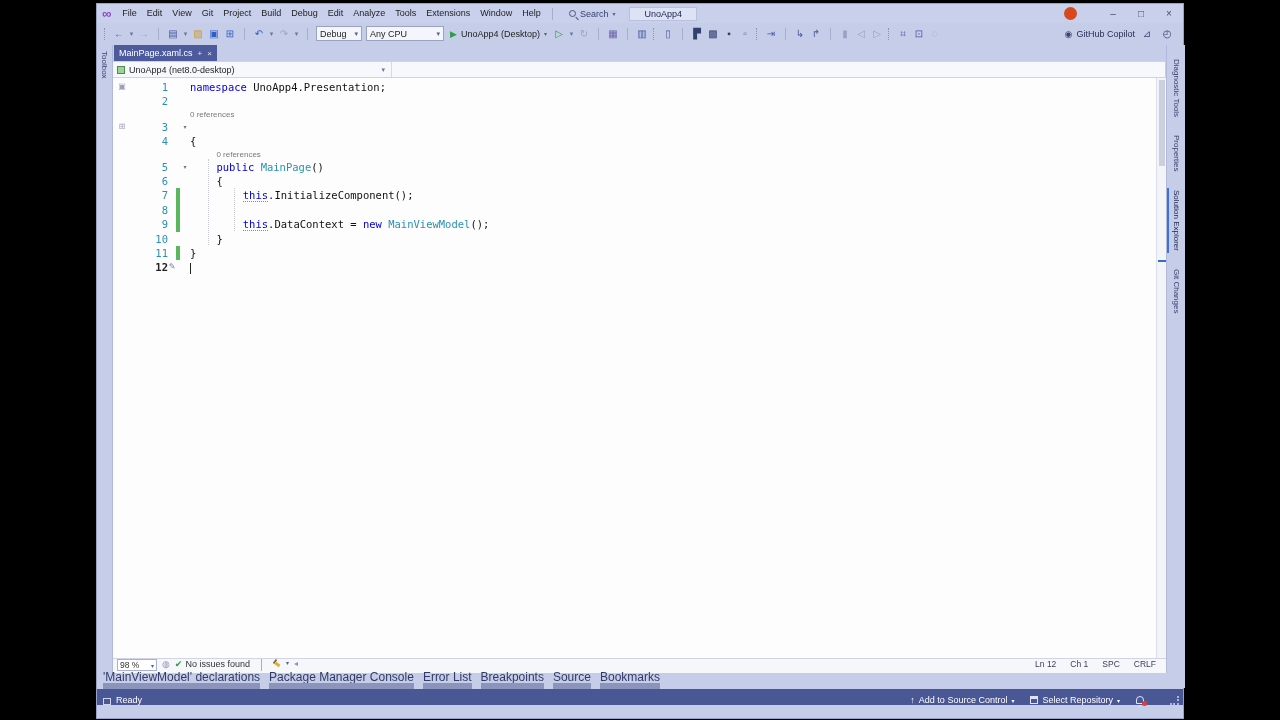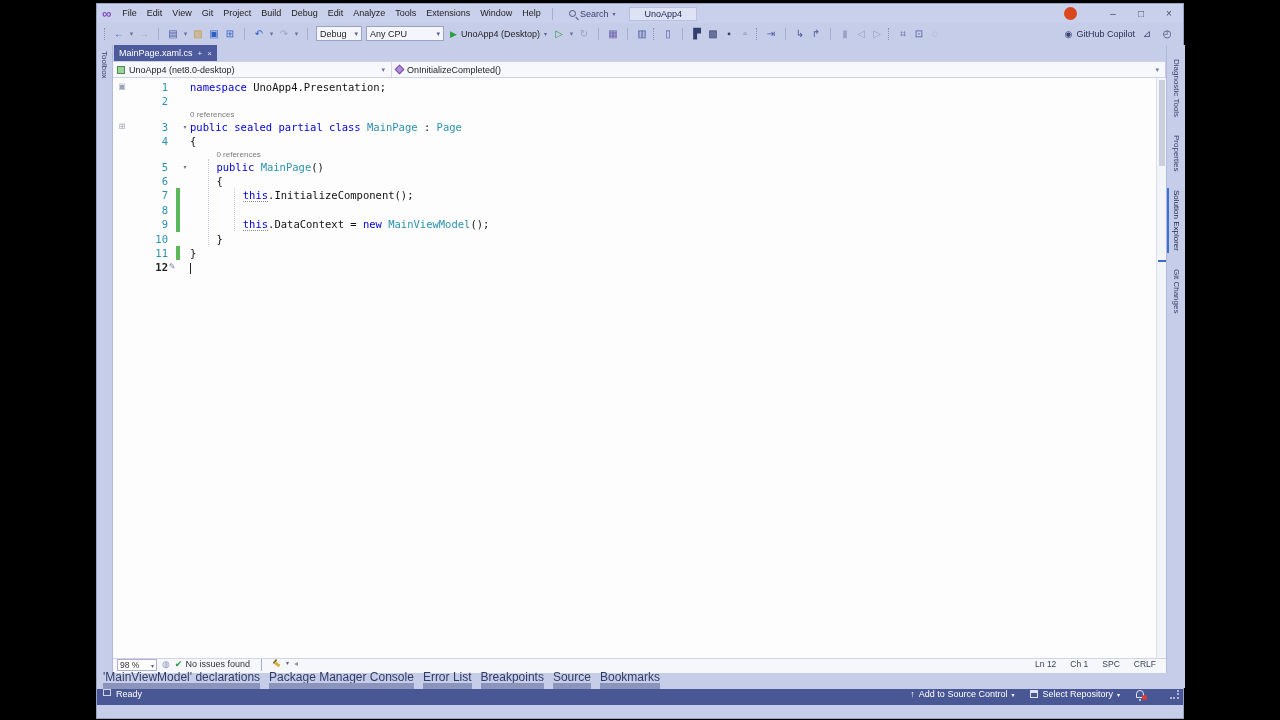--- a/index.html
+++ b/index.html
@@ -110,21 +110,21 @@
 
   
   .bottabs { position:absolute; left:0; top:669px; width:100%; height:16px; background:#c6cde8;
              display:flex; gap:9px; padding-left:6px; }
   .btab { display:flex; flex-direction:column; }
   .btab-label { font-size:12px; color:#313c66; line-height:9px; }
   .btab-bar { height:6px; background:#8b95bb; margin-top:1px; }
 
   
   .statusbar { position:absolute; left:0; top:685px; width:100%; height:16px; background:#4a5795;
-               color:#fff; display:flex; align-items:flex-start; font-size:9px; padding:0 4px; }
+               color:#fff; display:flex; align-items:flex-end; font-size:9px; padding:0 4px; }
   .i-winbox { width:8px; height:7px; border:1px solid #cfd4ee; margin:0 5px 0 2px; }
   .sb-right { margin-left:auto; display:flex; align-items:center; gap:16px; }
   .sb-item { display:flex; align-items:center; gap:4px; }
   .sb-caret { font-size:6px; }
   .i-repo { width:8px; height:8px; border:1px solid #dfe3fa; border-top-width:3px; }
   .i-bell { width:8px; height:8px; border:1px solid #dfe3fa; border-radius:50% 50% 0 0; position:relative; }
   .i-bell::after { content:""; position:absolute; left:2px; top:8px; width:2px; height:2px; background:#dfe3fa; border-radius:50%; }
   .ndot { position:absolute; width:5px; height:5px; background:#e03c31; border-radius:50%; right:-3px; bottom:-2px; }
   .sb-grip { width:9px; height:9px; border-right:2px dotted #aab3da; border-bottom:2px dotted #aab3da; margin-left:10px; }
 </style>
@@ -247,34 +247,29 @@
       <span class="ticon">×</span>
     </div>
   </div>
 
   <div class="breadcrumb">
     <div class="crumb" style="width:279px">
       <span class="ic-proj"></span>
       <span class="label">UnoApp4 (net8.0-desktop)</span>
       <span class="ca">▾</span>
     </div>
-    <div class="crumb" style="flex:1;border-right:none">
-      <span class="ic-method"></span>
-      <span class="label">OnInitializeCompleted()</span>
-      <span class="ca">▾</span>
-    </div>
   </div>
 
   <div class="editor">
     <div style="height:2px"></div>
     <div id="code-lines">
         <div class="row code"><span class="gmargin">▣</span><span class="lnum">1</span><span class="pslot"></span><span class="cbar"></span><span class="fold"></span><span class="codetext" style="padding-left: 0px;"><span class="tok-k">namespace </span><span class="">UnoApp4.Presentation</span><span class="">;</span></span></div>
         <div class="row code"><span class="gmargin"></span><span class="lnum">2</span><span class="pslot"></span><span class="cbar"></span><span class="fold"></span><span class="codetext" style="padding-left: 0px;"></span></div>
         <div class="row lens"><span style="display: inline-block; width: 77px;"></span><span class="lens-text">0 references</span></div>
-        <div class="row code"><span class="gmargin">⊞</span><span class="lnum">3</span><span class="pslot"></span><span class="cbar"></span><span class="fold">▾</span><span class="codetext" style="padding-left: 0px;"><span class="tok-k">public sealed partial class </span><span class="tok-t">MainPage</span><span class=""> : </span><span class="tok-t">Page</span></span></div>
+        <div class="row code"><span class="gmargin">⊞</span><span class="lnum">3</span><span class="pslot"></span><span class="cbar"></span><span class="fold">▾</span></div>
         <div class="row code"><span class="gmargin"></span><span class="lnum">4</span><span class="pslot"></span><span class="cbar"></span><span class="fold"></span><span class="codetext" style="padding-left: 0px;"><span class="">{</span></span></div>
         <div class="row lens"><span style="display: inline-block; width: 103.4px;"></span><span class="lens-text">0 references</span></div>
         <div class="row code"><span class="gmargin"></span><span class="lnum">5</span><span class="pslot"></span><span class="cbar"></span><span class="fold">▾</span><span class="codetext" style="padding-left: 26.4px;"><span class="tok-k">public </span><span class="tok-t">MainPage</span><span class="">()</span></span></div>
         <div class="row code"><span class="gmargin"></span><span class="lnum">6</span><span class="pslot"></span><span class="cbar"></span><span class="fold"></span><span class="codetext" style="padding-left: 26.4px;"><span class="">{</span></span></div>
         <div class="row code"><span class="gmargin"></span><span class="lnum">7</span><span class="pslot"></span><span class="cbar on"></span><span class="fold"></span><span class="codetext" style="padding-left: 52.8px;"><span class="tok-k tok-u">this</span><span class="">.InitializeComponent();</span></span></div>
         <div class="row code"><span class="gmargin"></span><span class="lnum">8</span><span class="pslot"></span><span class="cbar on"></span><span class="fold"></span><span class="codetext" style="padding-left: 0px;"></span></div>
         <div class="row code"><span class="gmargin"></span><span class="lnum">9</span><span class="pslot"></span><span class="cbar on"></span><span class="fold"></span><span class="codetext" style="padding-left: 52.8px;"><span class="tok-k tok-u">this</span><span class="">.DataContext = </span><span class="tok-k">new </span><span class="tok-t">MainViewModel</span><span class="">();</span></span></div>
         <div class="row code"><span class="gmargin"></span><span class="lnum">10</span><span class="pslot"></span><span class="cbar"></span><span class="fold"></span><span class="codetext" style="padding-left: 26.4px;"><span class="">}</span></span></div>
         <div class="row code"><span class="gmargin"></span><span class="lnum">11</span><span class="pslot"></span><span class="cbar on"></span><span class="fold"></span><span class="codetext" style="padding-left: 0px;"><span class="">}</span></span></div>
         <div class="row code"><span class="gmargin"></span><span class="lnum cur">12</span><span class="pslot">✎</span><span class="cbar"></span><span class="fold"></span><span class="codetext" style="padding-left: 0px;"><span class="cursor"></span></span></div>

